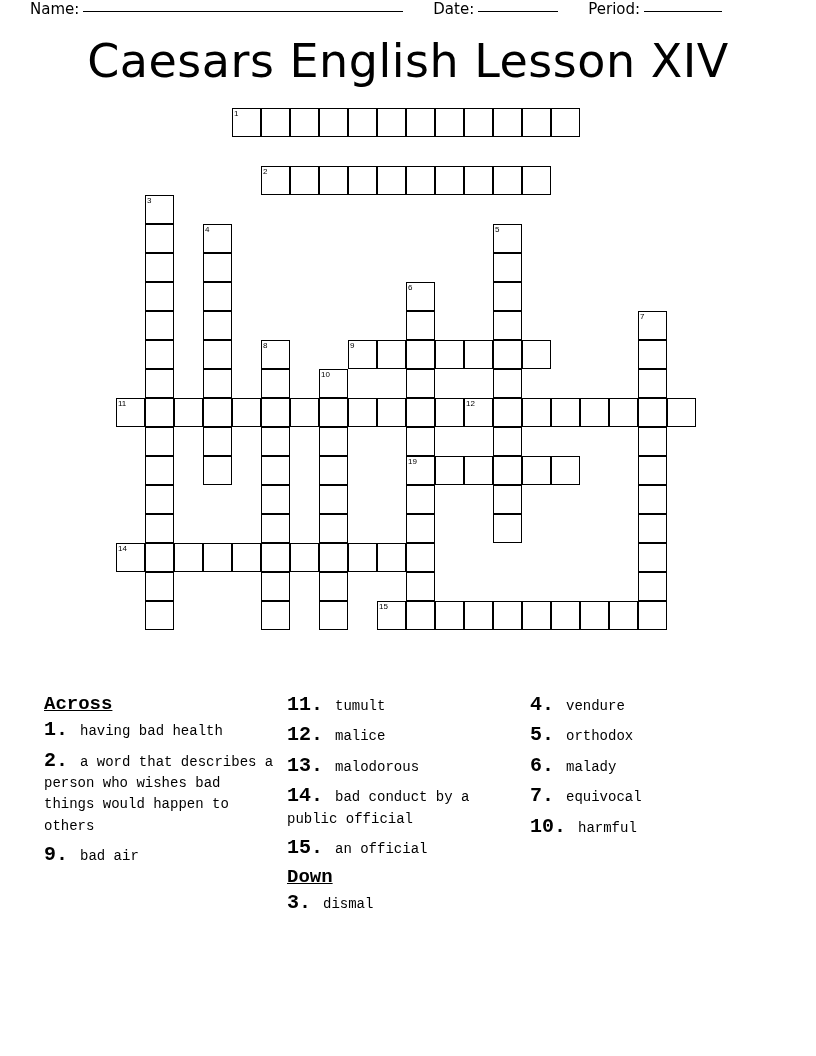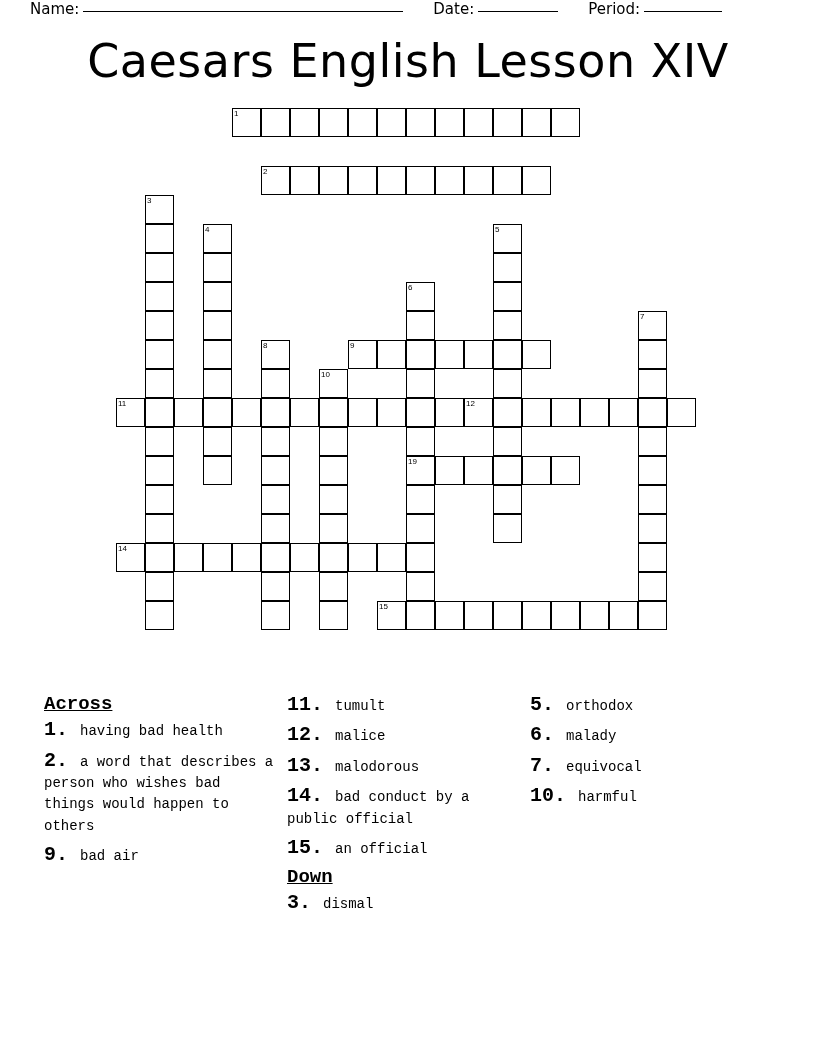--- a/index.html
+++ b/index.html
@@ -314,20 +314,21 @@
     <div class="clue-col col2" id="clue-col-2">
         <div class="clue"><span class="cnum">11. </span><span class="ctext">tumult</span></div>
         <div class="clue"><span class="cnum">12. </span><span class="ctext">malice</span></div>
         <div class="clue"><span class="cnum">13. </span><span class="ctext">malodorous</span></div>
         <div class="clue"><span class="cnum">14. </span><span class="ctext">bad conduct by a public official</span></div>
         <div class="clue"><span class="cnum">15. </span><span class="ctext">an official</span></div>
         <div class="section-head">Down</div>
         <div class="clue"><span class="cnum">3. </span><span class="ctext">dismal</span></div>
       </div>
     <div class="clue-col col3" id="clue-col-3">
+        <div class="clue"><span class="cnum">4. </span><span class="ctext">vendure</span></div>
         <div class="clue"><span class="cnum">5. </span><span class="ctext">orthodox</span></div>
         <div class="clue"><span class="cnum">6. </span><span class="ctext">malady</span></div>
         <div class="clue"><span class="cnum">7. </span><span class="ctext">equivocal</span></div>
         <div class="clue"><span class="cnum">10. </span><span class="ctext">harmful</span></div>
       </div>
   </div>
 
 </div>
 
 </body></html>

